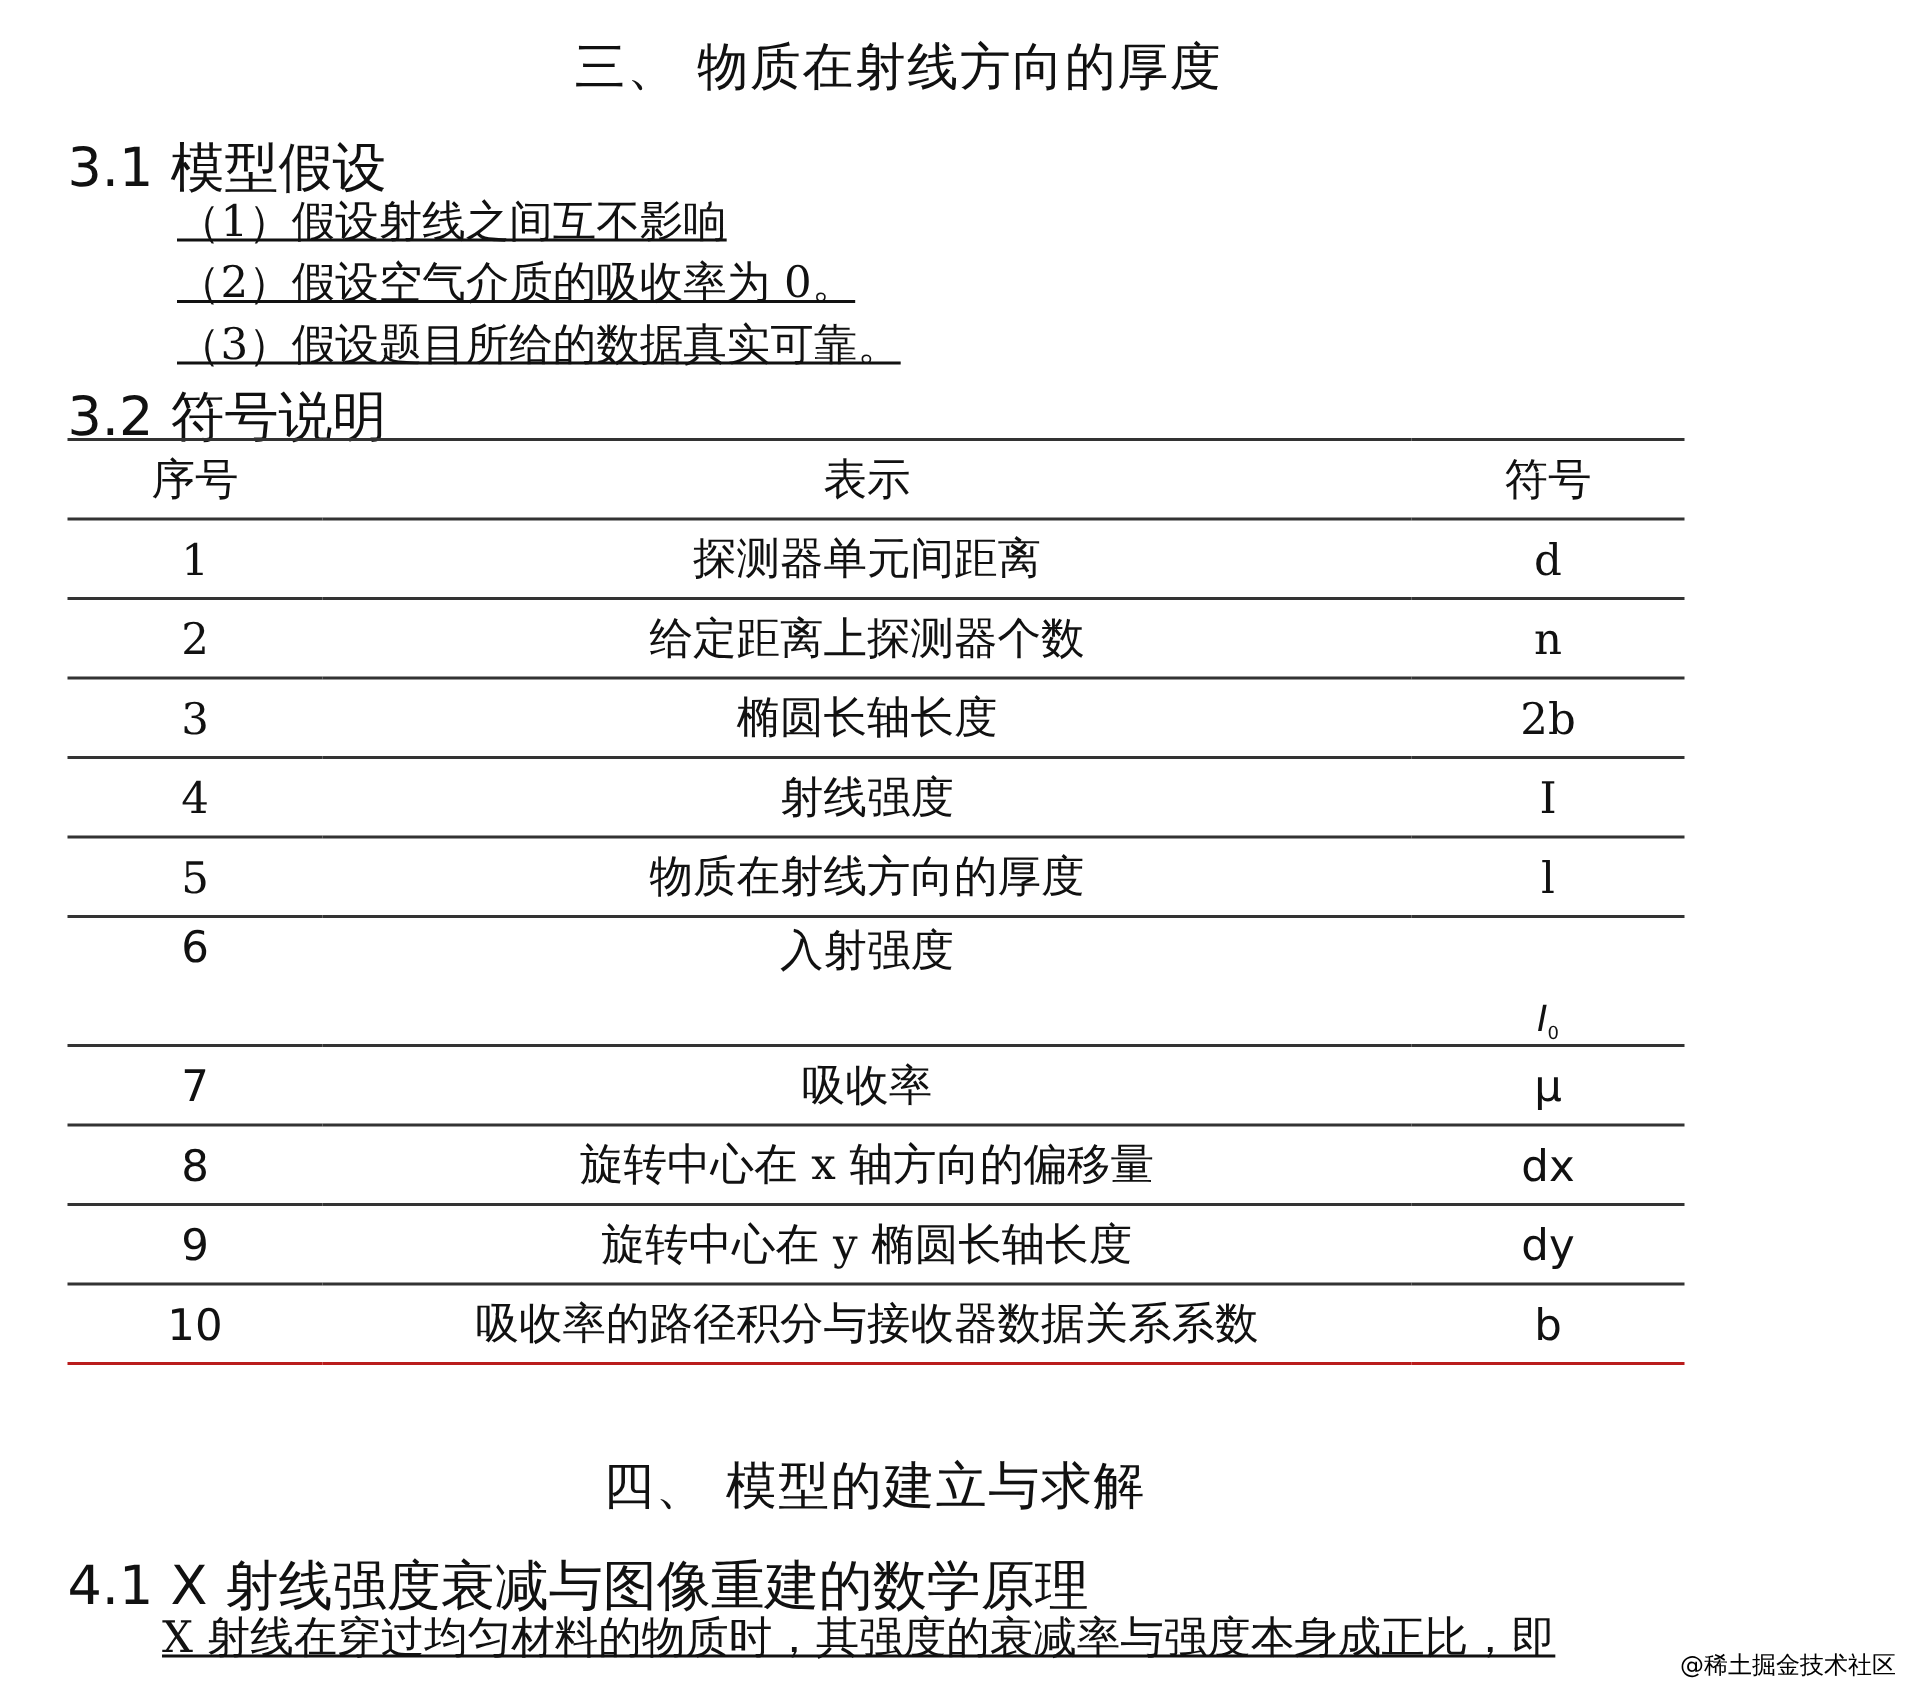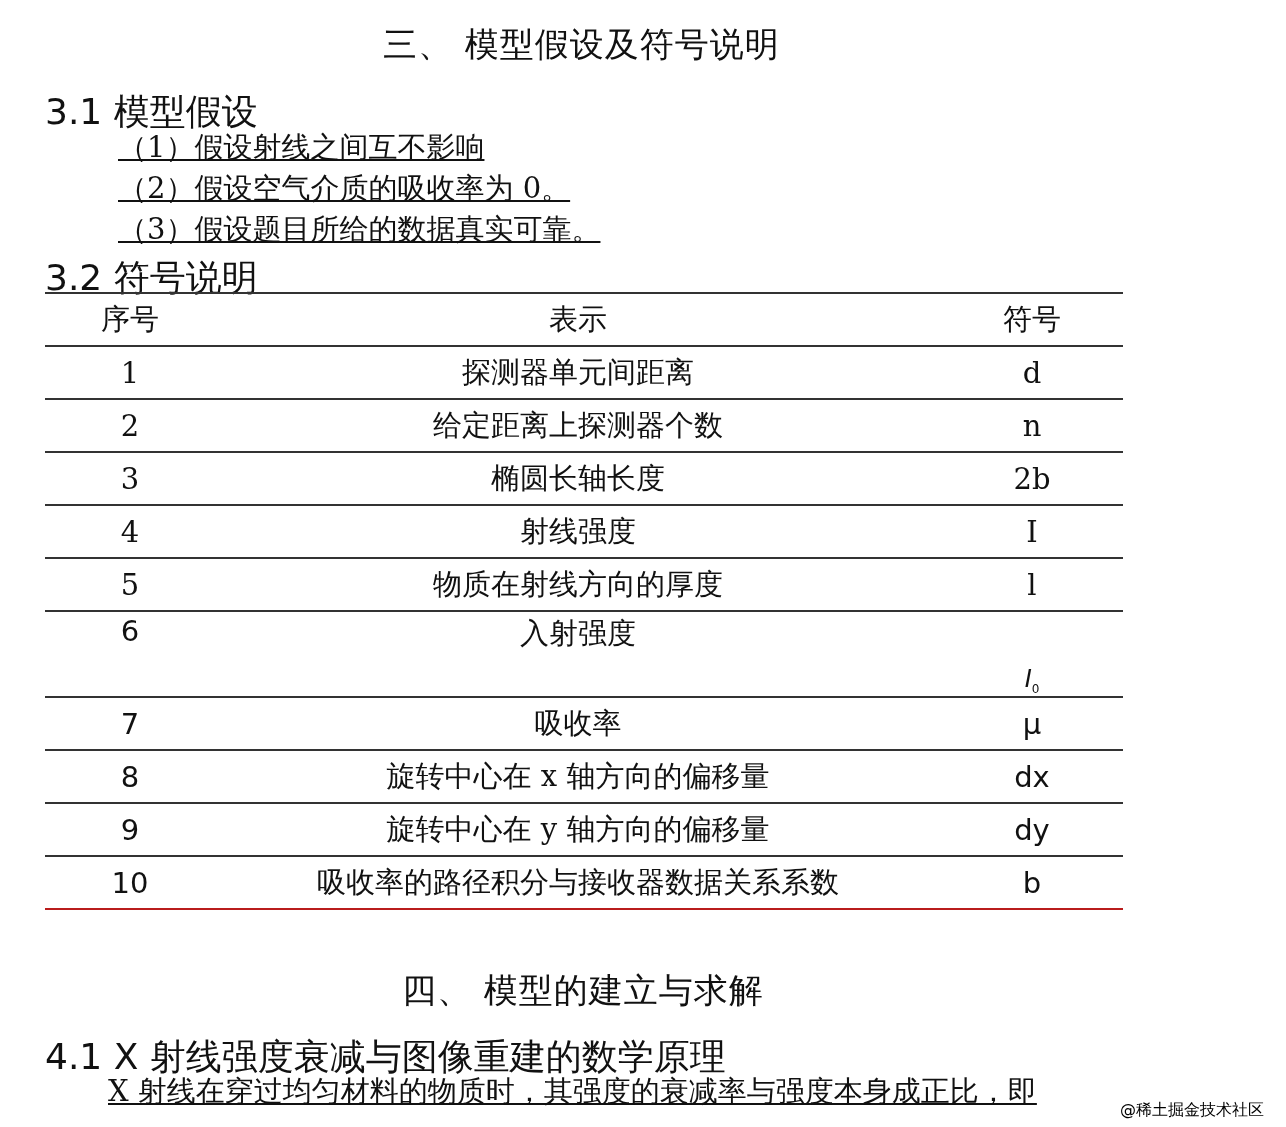--- a/index.html
+++ b/index.html
@@ -34,21 +34,21 @@
   tr.tall td.num, tr.tall td.desc { vertical-align: top; padding-top: 2px; }
   tr.tall td.sym { vertical-align: bottom; }
   .sym-i0 { font-family: "DejaVu Sans", "Liberation Sans", sans-serif; font-style: italic; font-size: 24px; }
   .sym-i0 sub { font-style: normal; font-size: 12px; }
 
   .watermark { font-size: 16px; color: #000000; }
 </style>
 </head>
 <body>
 
-<div class="abs sans chapter-title" style="left:383px; top:22px;">三、  模型假设及符号说明</div>
+<div class="abs sans chapter-title" style="left:383px; top:22px;">三、  物质在射线方向的厚度</div>
 
 <div class="abs sans section-heading" style="left:45px; top:88px;">3.1 模型假设</div>
 
 <div class="abs serif assumption" style="left:118px; top:128px;">（1）假设射线之间互不影响</div>
 <div class="abs serif assumption" style="left:118px; top:169px;">（2）假设空气介质的吸收率为 0。</div>
 <div class="abs serif assumption" style="left:118px; top:210px;">（3）假设题目所给的数据真实可靠。</div>
 
 <div class="abs sans section-heading" style="left:45px; top:254px;">3.2 符号说明</div>
 
 <div class="table-wrap">
@@ -98,21 +98,21 @@
         <td class="desc serif">吸收率</td>
         <td class="sym sans">μ</td>
       </tr>
       <tr>
         <td class="num sans">8</td>
         <td class="desc serif">旋转中心在  x 轴方向的偏移量</td>
         <td class="sym sans">dx</td>
       </tr>
       <tr>
         <td class="num sans">9</td>
-        <td class="desc serif">旋转中心在 y 轴方向的偏移量</td>
+        <td class="desc serif">旋转中心在 y 椭圆长轴长度</td>
         <td class="sym sans">dy</td>
       </tr>
       <tr class="last">
         <td class="num sans">10</td>
         <td class="desc serif">吸收率的路径积分与接收器数据关系系数</td>
         <td class="sym sans">b</td>
       </tr>
     </tbody>
   </table>
 </div>

